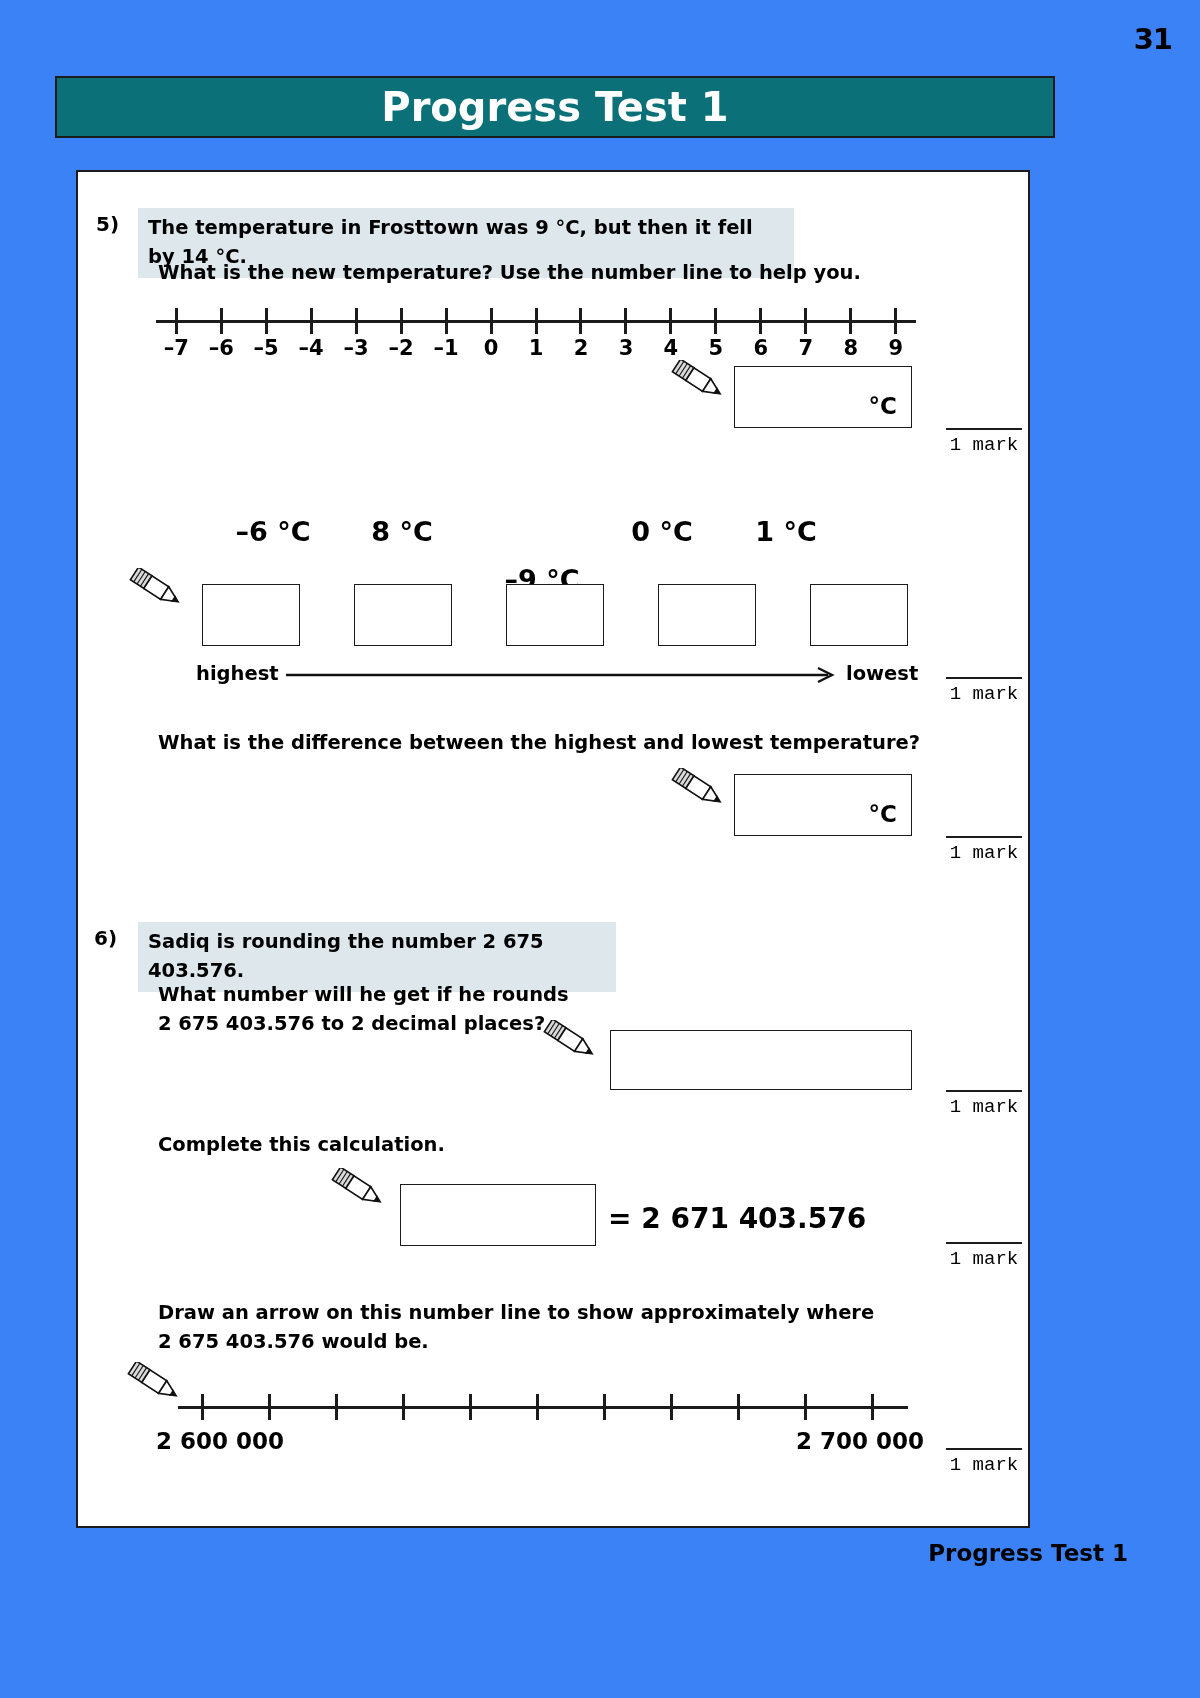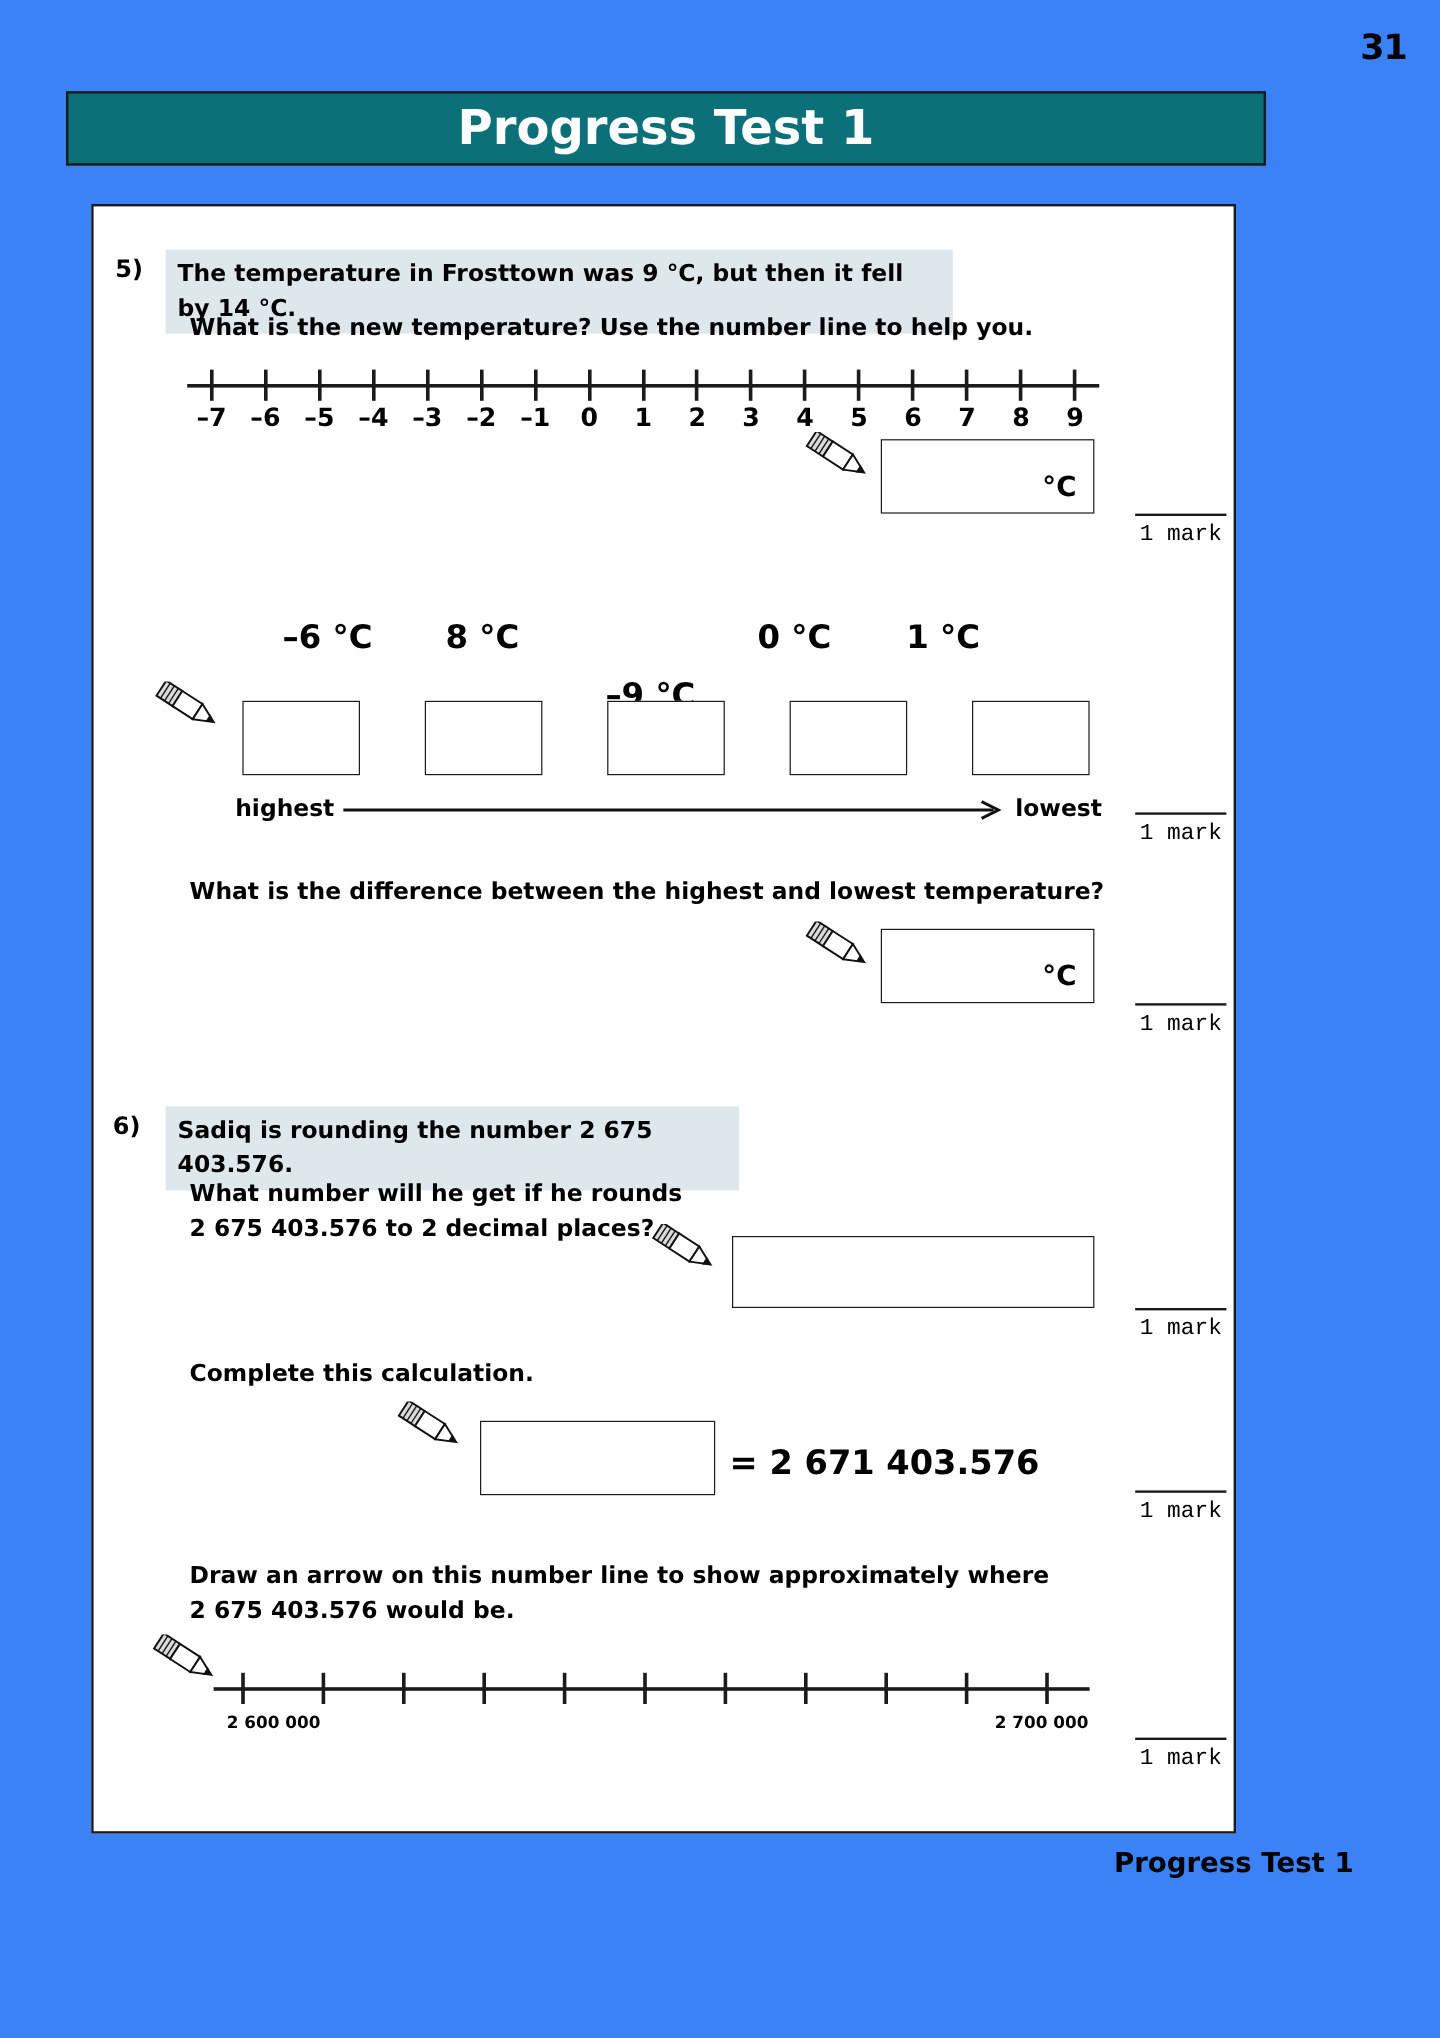--- a/index.html
+++ b/index.html
@@ -136,23 +136,22 @@
     position: absolute;
     font-family: "DejaVu Sans", sans-serif;
     font-size: 21px;
     font-weight: bold;
     text-align: center;
     transform: translateX(-50%);
   }
   .nl-endlabel {
     position: absolute;
     font-family: "DejaVu Sans", sans-serif;
-    font-size: 14px;
-    font-weight: bold;
-    margin-left: 33px;
+    font-size: 23px;
+    font-weight: bold;
   }
 
   
   .temp-val {
     position: absolute;
     font-family: "DejaVu Sans", sans-serif;
     font-size: 27px;
     font-weight: bold;
     text-align: center;
     transform: translateX(-50%);

